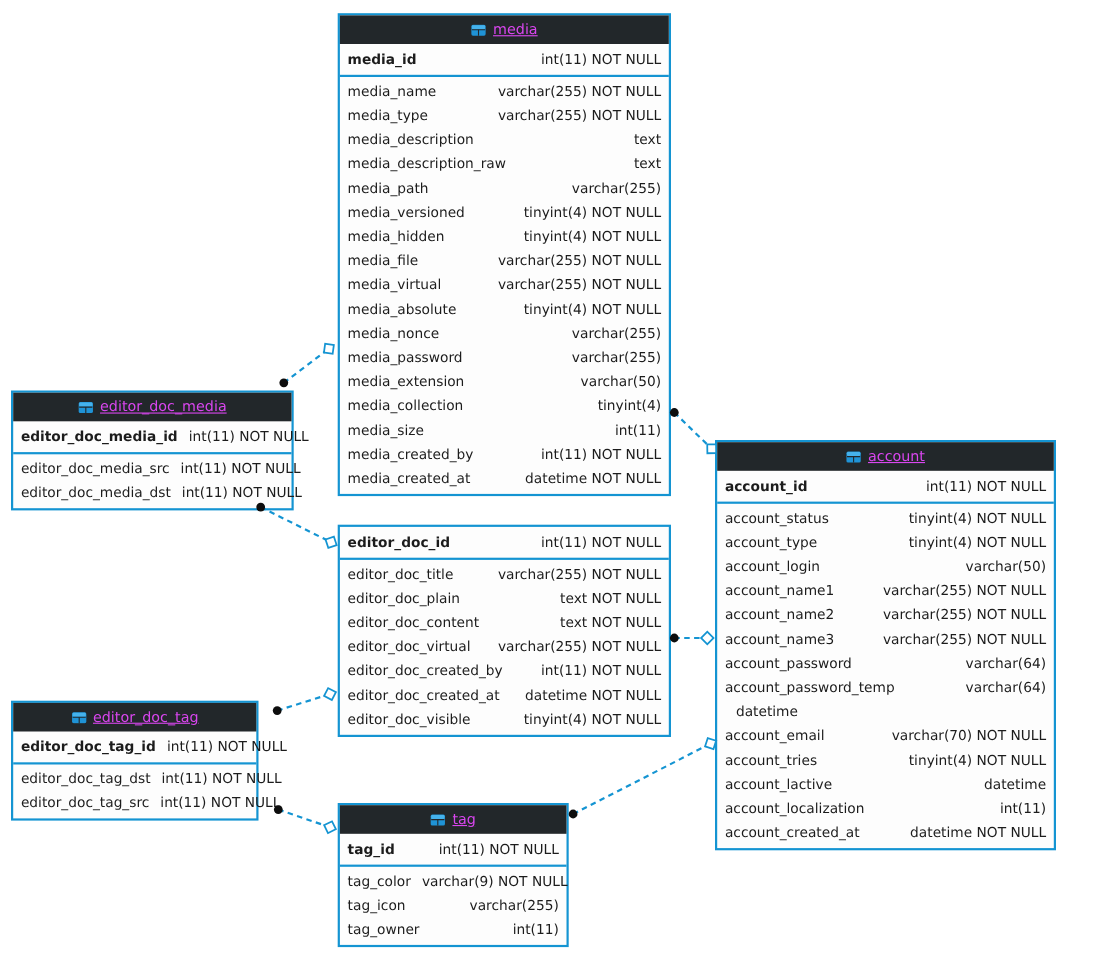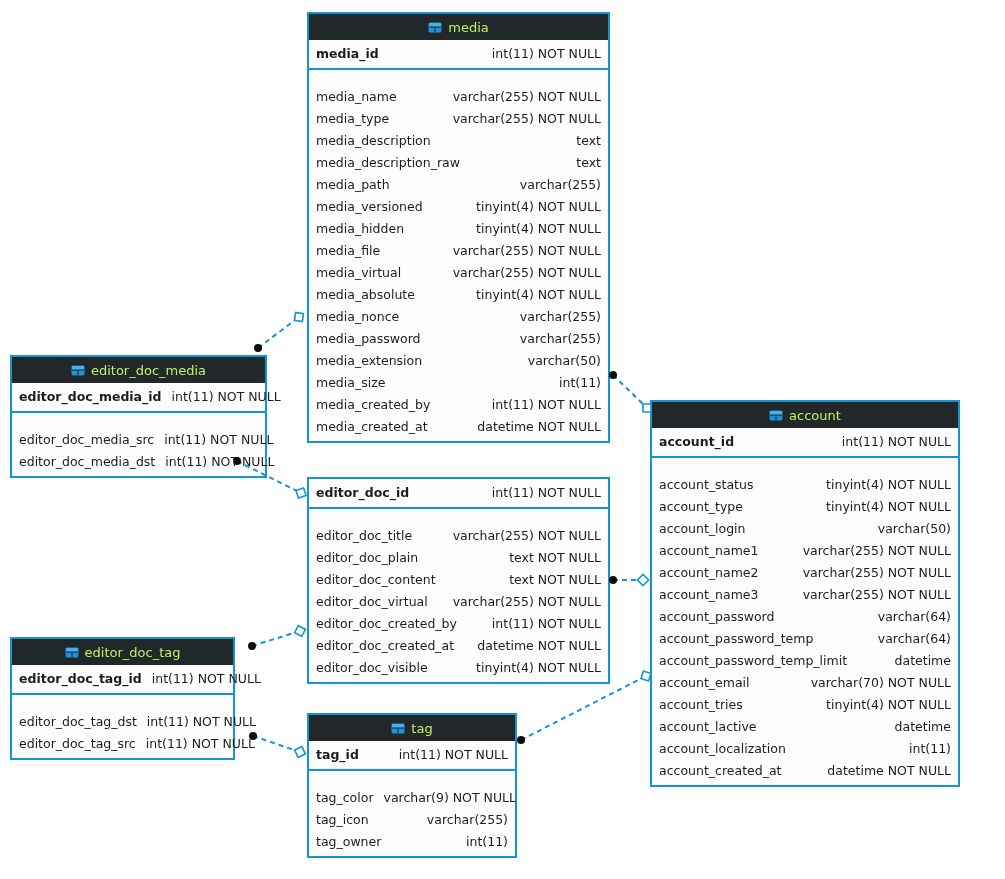--- a/index.html
+++ b/index.html
@@ -8,39 +8,40 @@
     font-family:"DejaVu Sans","Liberation Sans",sans-serif;
   }
   .er-table{
     position:absolute;
     border:2px solid #1494d2;
     background:#fdfdfd;
     box-sizing:border-box;
   }
   .er-header{
     background:#22272a;
-    color:#bef264;
+    color:#d946ef;
     height:26px;
     display:flex;align-items:center;justify-content:center;gap:6px;
     font-size:13px;
     cursor:default;
+    text-decoration:underline;
   }
   .er-header .tbl-icon{display:inline-block;line-height:0;}
   .er-pk-section{border-bottom:2px solid #1494d2;padding:2px 0;}
   .er-row{
     display:flex;justify-content:space-between;align-items:center;
     height:22px;line-height:22px;
     padding:0 7px;
     font-size:12.5px;color:#1c1c1c;white-space:nowrap;
   }
   .er-pk-section .er-row{height:24px;line-height:24px;}
   .er-row .col-name{font-weight:normal;}
   .er-pk-section .col-name{font-weight:bold;}
   .er-row .col-type{margin-left:10px;}
-  .er-cols-section{padding:16px 0 3px 0;}
+  .er-cols-section{padding:2px 0 3px 0;}
   #wires{position:absolute;left:0;top:0;pointer-events:none;}
   #wires g{pointer-events:stroke;}
 </style>
 </head>
 <body>
 
 <div id="canvas">
   <div id="tables">
       <div class="er-table" style="left: 307px; top: 12px; width: 303px;">
     <div class="er-header">
@@ -107,20 +108,24 @@
           </div>
           <div class="er-row">
             <span class="col-name">media_password</span>
             <span class="col-type">varchar(255)</span>
           </div>
           <div class="er-row">
             <span class="col-name">media_extension</span>
             <span class="col-type">varchar(50)</span>
           </div>
           <div class="er-row">
+            <span class="col-name">media_collection</span>
+            <span class="col-type">tinyint(4)</span>
+          </div>
+          <div class="er-row">
             <span class="col-name">media_size</span>
             <span class="col-type">int(11)</span>
           </div>
           <div class="er-row">
             <span class="col-name">media_created_by</span>
             <span class="col-type">int(11) NOT NULL</span>
           </div>
           <div class="er-row">
             <span class="col-name">media_created_at</span>
             <span class="col-type">datetime NOT NULL</span>
@@ -216,21 +221,21 @@
           <div class="er-row">
             <span class="col-name">editor_doc_tag_dst</span>
             <span class="col-type">int(11) NOT NULL</span>
           </div>
           <div class="er-row">
             <span class="col-name">editor_doc_tag_src</span>
             <span class="col-type">int(11) NOT NULL</span>
           </div>
         </div>
   </div>
-      <div class="er-table" style="left: 307px; top: 713px; width: 210px;">
+      <div class="er-table" style="left: 307px; top: 730px; width: 210px;">
     <div class="er-header">
       <span class="tbl-icon">
         <svg width="14" height="11" viewBox="0 0 14 11">
           <rect x="0.5" y="0.5" width="13" height="10" rx="1.5" fill="#1f93d6"></rect>
           <rect x="1" y="1" width="12" height="3.6" rx="1" fill="#45b2ec"></rect>
           <line x1="1" y1="5.1" x2="13" y2="5.1" stroke="#22272a" stroke-width="1"></line>
           <line x1="7" y1="5.1" x2="7" y2="10.4" stroke="#22272a" stroke-width="1"></line>
         </svg>
       </span>
       <span class="tbl-title">tag</span>
@@ -301,21 +306,20 @@
           </div>
           <div class="er-row">
             <span class="col-name">account_password</span>
             <span class="col-type">varchar(64)</span>
           </div>
           <div class="er-row">
             <span class="col-name">account_password_temp</span>
             <span class="col-type">varchar(64)</span>
           </div>
           <div class="er-row">
-            <span class="col-name">account_password_temp_limit</span>
             <span class="col-type">datetime</span>
           </div>
           <div class="er-row">
             <span class="col-name">account_email</span>
             <span class="col-type">varchar(70) NOT NULL</span>
           </div>
           <div class="er-row">
             <span class="col-name">account_tries</span>
             <span class="col-type">tinyint(4) NOT NULL</span>
           </div>

